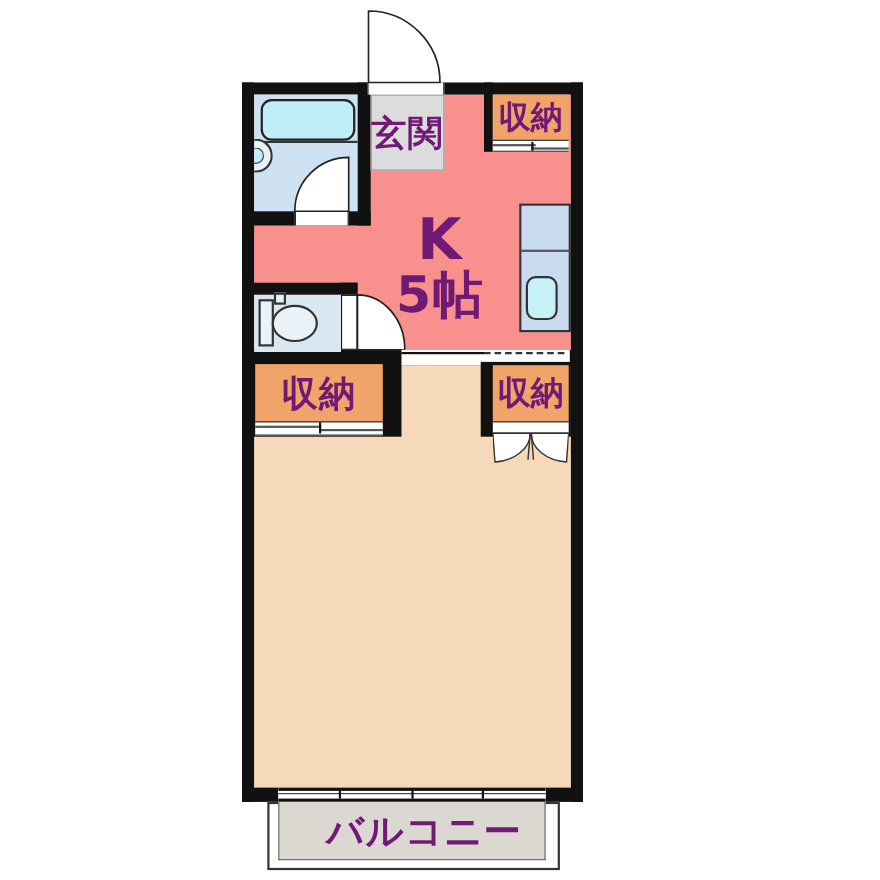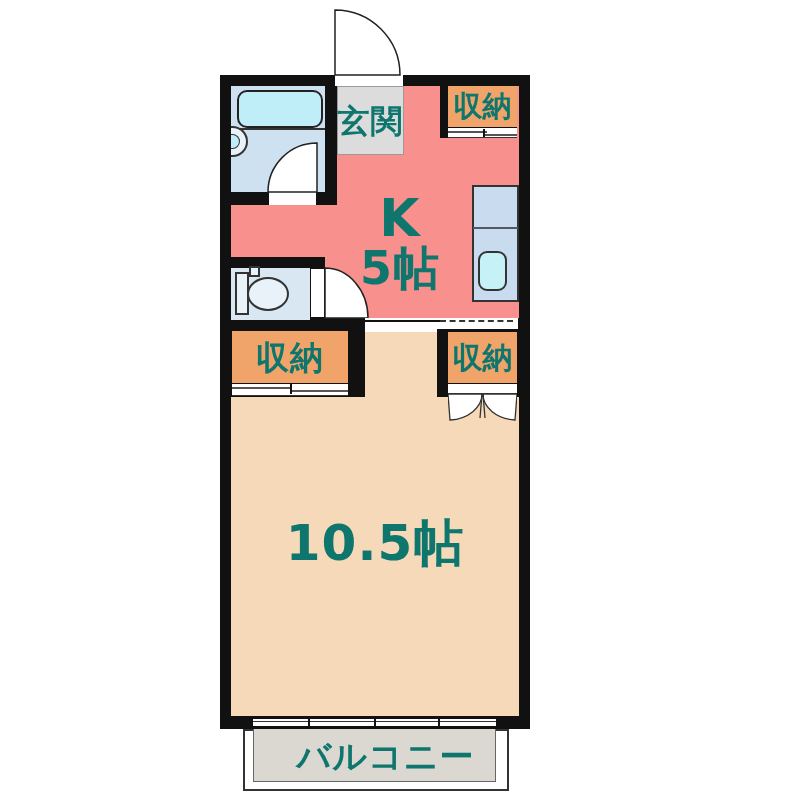--- a/index.html
+++ b/index.html
@@ -35,21 +35,21 @@
   .slider-thin{background:#ffffff;border-top:1px solid #111;border-bottom:1px solid #333;}
   .sline{background:#555;height:2px;}
   .stick{background:#111;}
   .kline-solid{border-top:2px solid #111;}
   .kline-dash{border-top:2px dashed #333;}
   .window{background:#fff;border-top:3px solid #111;border-bottom:3px solid #111;}
   .wline{background:#333;height:1px;}
   .wtick{background:#111;width:2px;height:8px;}
   .balcony-outer{background:#ffffff;border:2px solid #333;}
   
-  .lbl{color:#0f766e;font-weight:bold;display:flex;align-items:center;justify-content:center;
+  .lbl{color:#701a75;font-weight:bold;display:flex;align-items:center;justify-content:center;
        text-align:center;letter-spacing:1px;line-height:1;}
   .lbl-col{flex-direction:column;}
   svg{display:block;}
 </style>
 </head>
 <body>
 
 <div class="abs floor-kitchen" style="left:231px;top:86px;width:288px;height:232px;"></div>
 <div class="abs floor-room" style="left:231px;top:318px;width:288px;height:398px;"></div>
 
@@ -128,21 +128,20 @@
 <div class="abs lbl" style="left:448px;top:332px;width:69px;height:51px;font-size:30px;letter-spacing:0;">収納</div>
 <div class="abs slider-thin" style="left:448px;top:383px;width:69px;height:11px;"></div>
 <svg class="abs" style="left:448px;top:393px;" width="69" height="29" viewBox="0 0 69 29">
   <path d="M 0 1 L 34 1 A 35 26 0 0 1 2 27 Z" fill="#ffffff" stroke="#333" stroke-width="1.3"></path>
   <path d="M 69 1 L 35 1 A 35 26 0 0 0 67 27 Z" fill="#ffffff" stroke="#333" stroke-width="1.3"></path>
   <path d="M 34 1 L 32 25" stroke="#333" stroke-width="1.3" fill="none"></path>
   <path d="M 35 1 L 37 25" stroke="#333" stroke-width="1.3" fill="none"></path>
 </svg>
 
 <div class="abs lbl lbl-col" style="left:231px;top:455px;width:288px;height:160px;">
-  <div style="font-size:50px;margin-top:16px;">10.5帖</div>
 </div>
 
 <div class="abs window" style="left:253px;top:716px;width:243px;height:13px;"></div>
 <div class="abs wline" style="left:253px;top:721px;width:243px;"></div>
 <div class="abs wtick" style="left:308px;top:718px;"></div>
 <div class="abs wtick" style="left:374px;top:718px;"></div>
 <div class="abs wtick" style="left:438px;top:718px;"></div>
 
 <div class="abs balcony-outer" style="left:243px;top:729px;width:266px;height:62px;"></div>
 <div class="abs floor-balcony" style="left:253px;top:729px;width:243px;height:53px;"></div>

